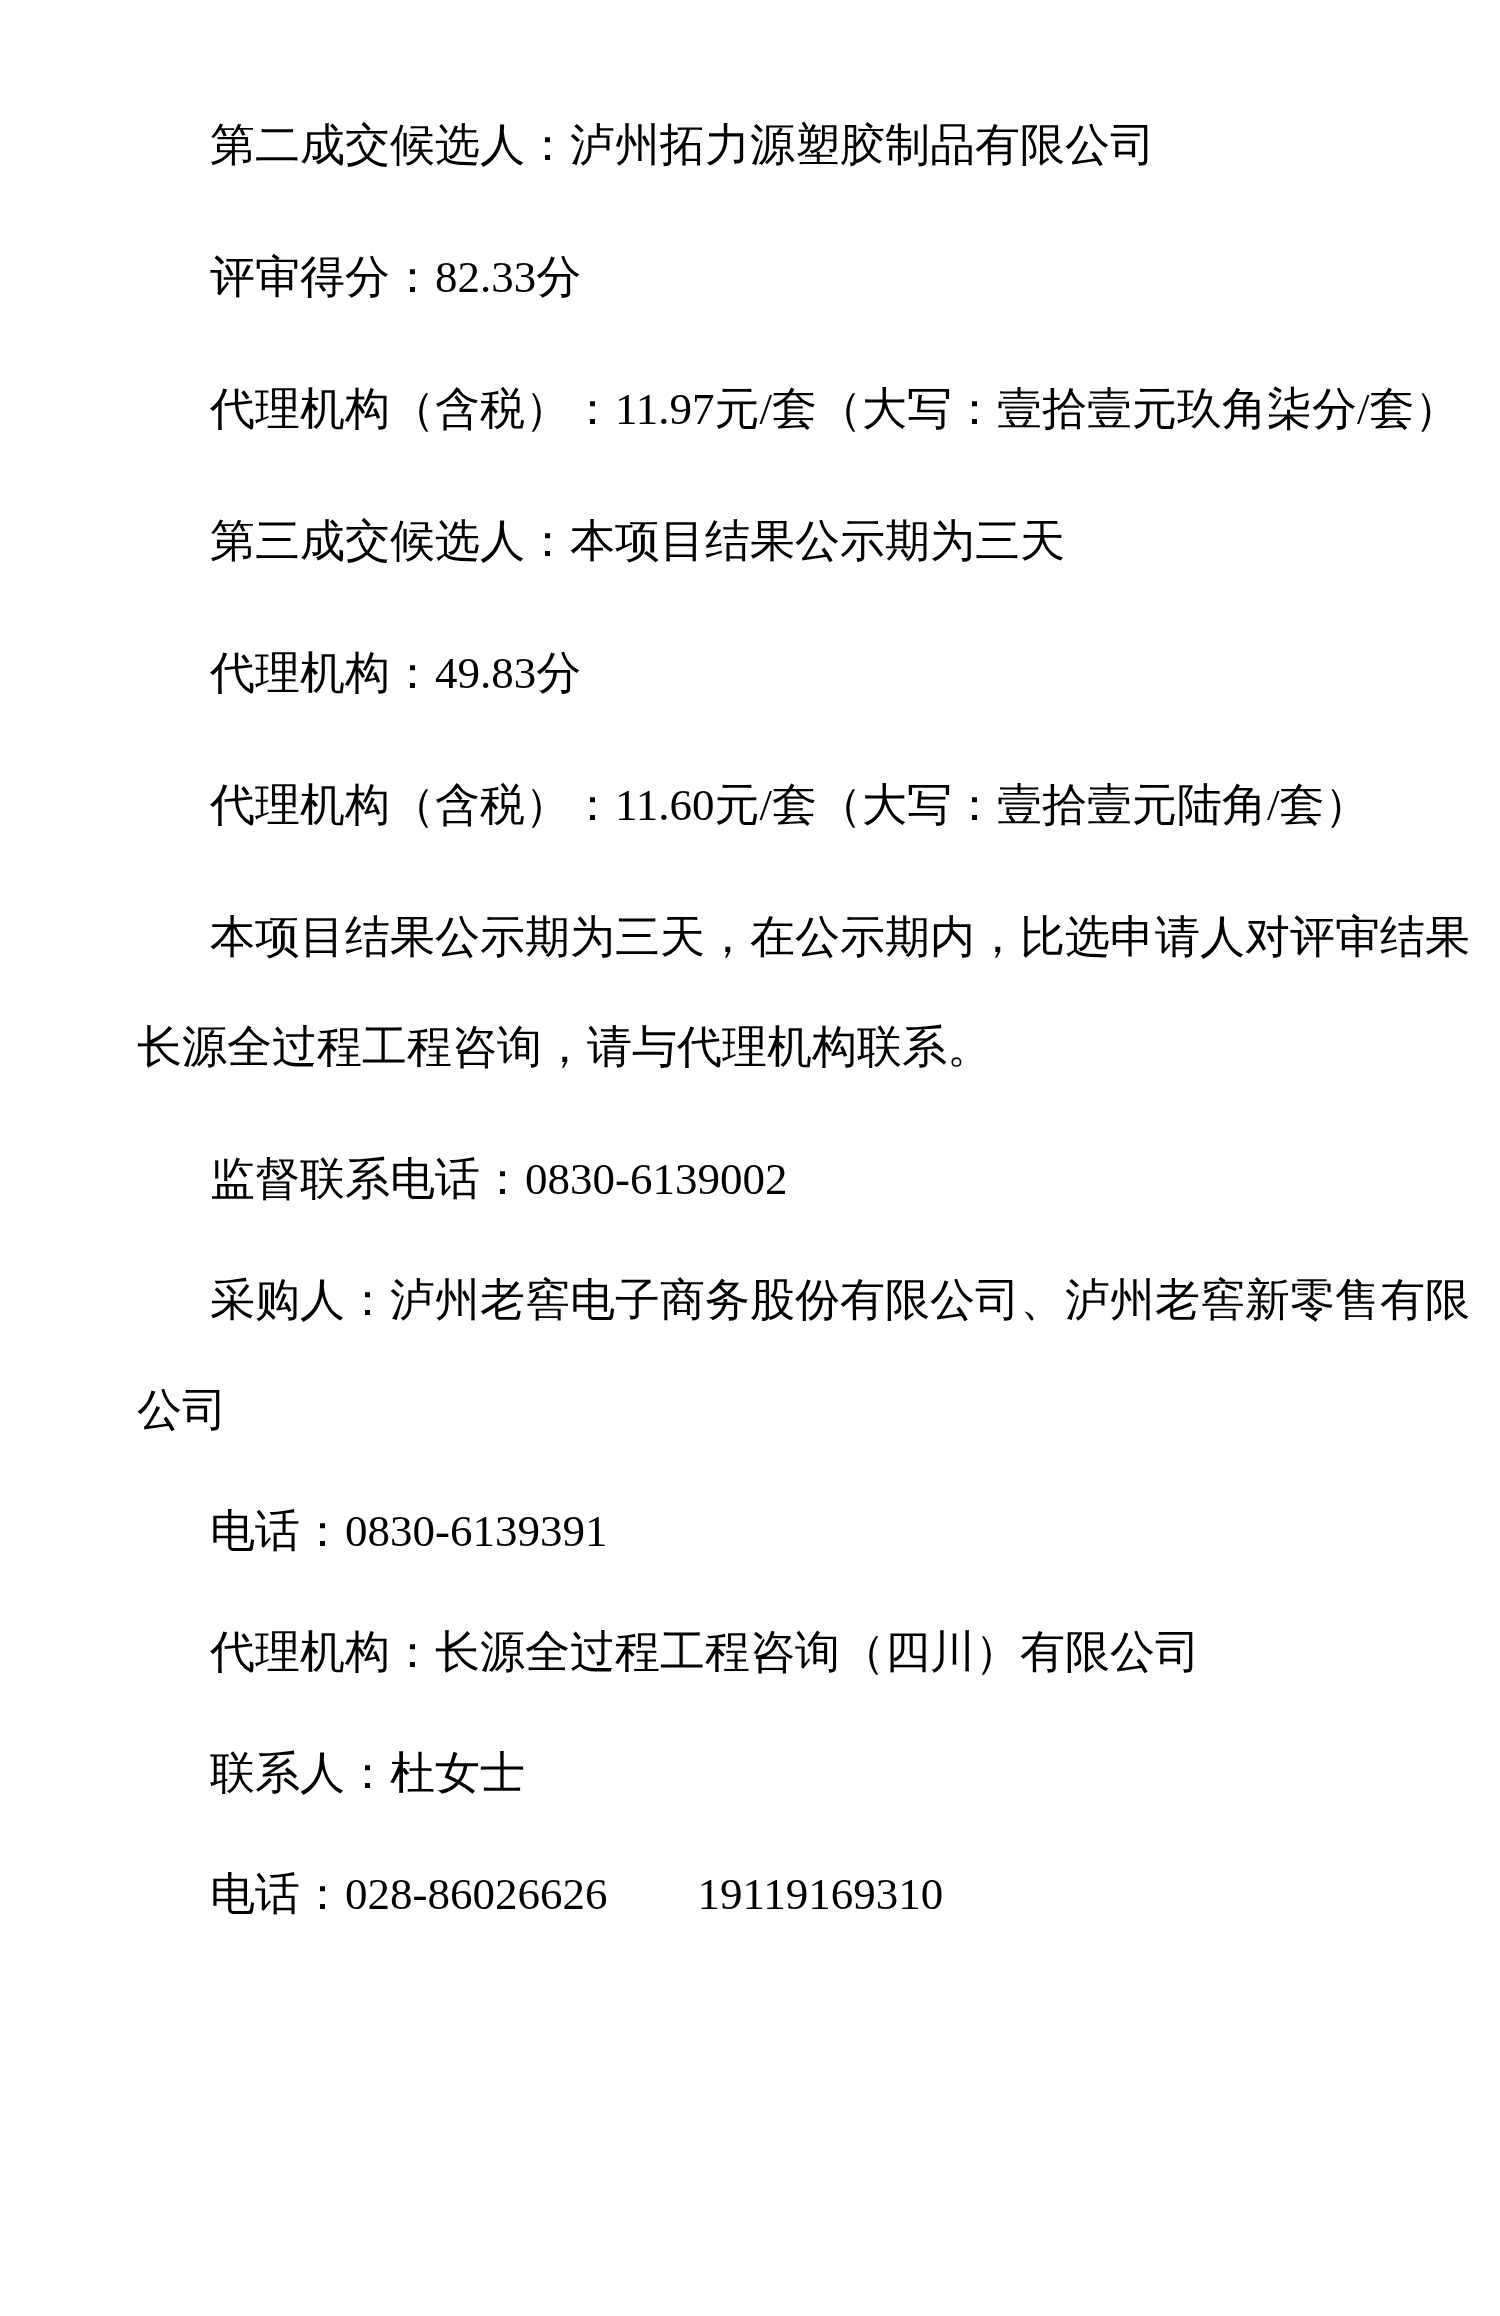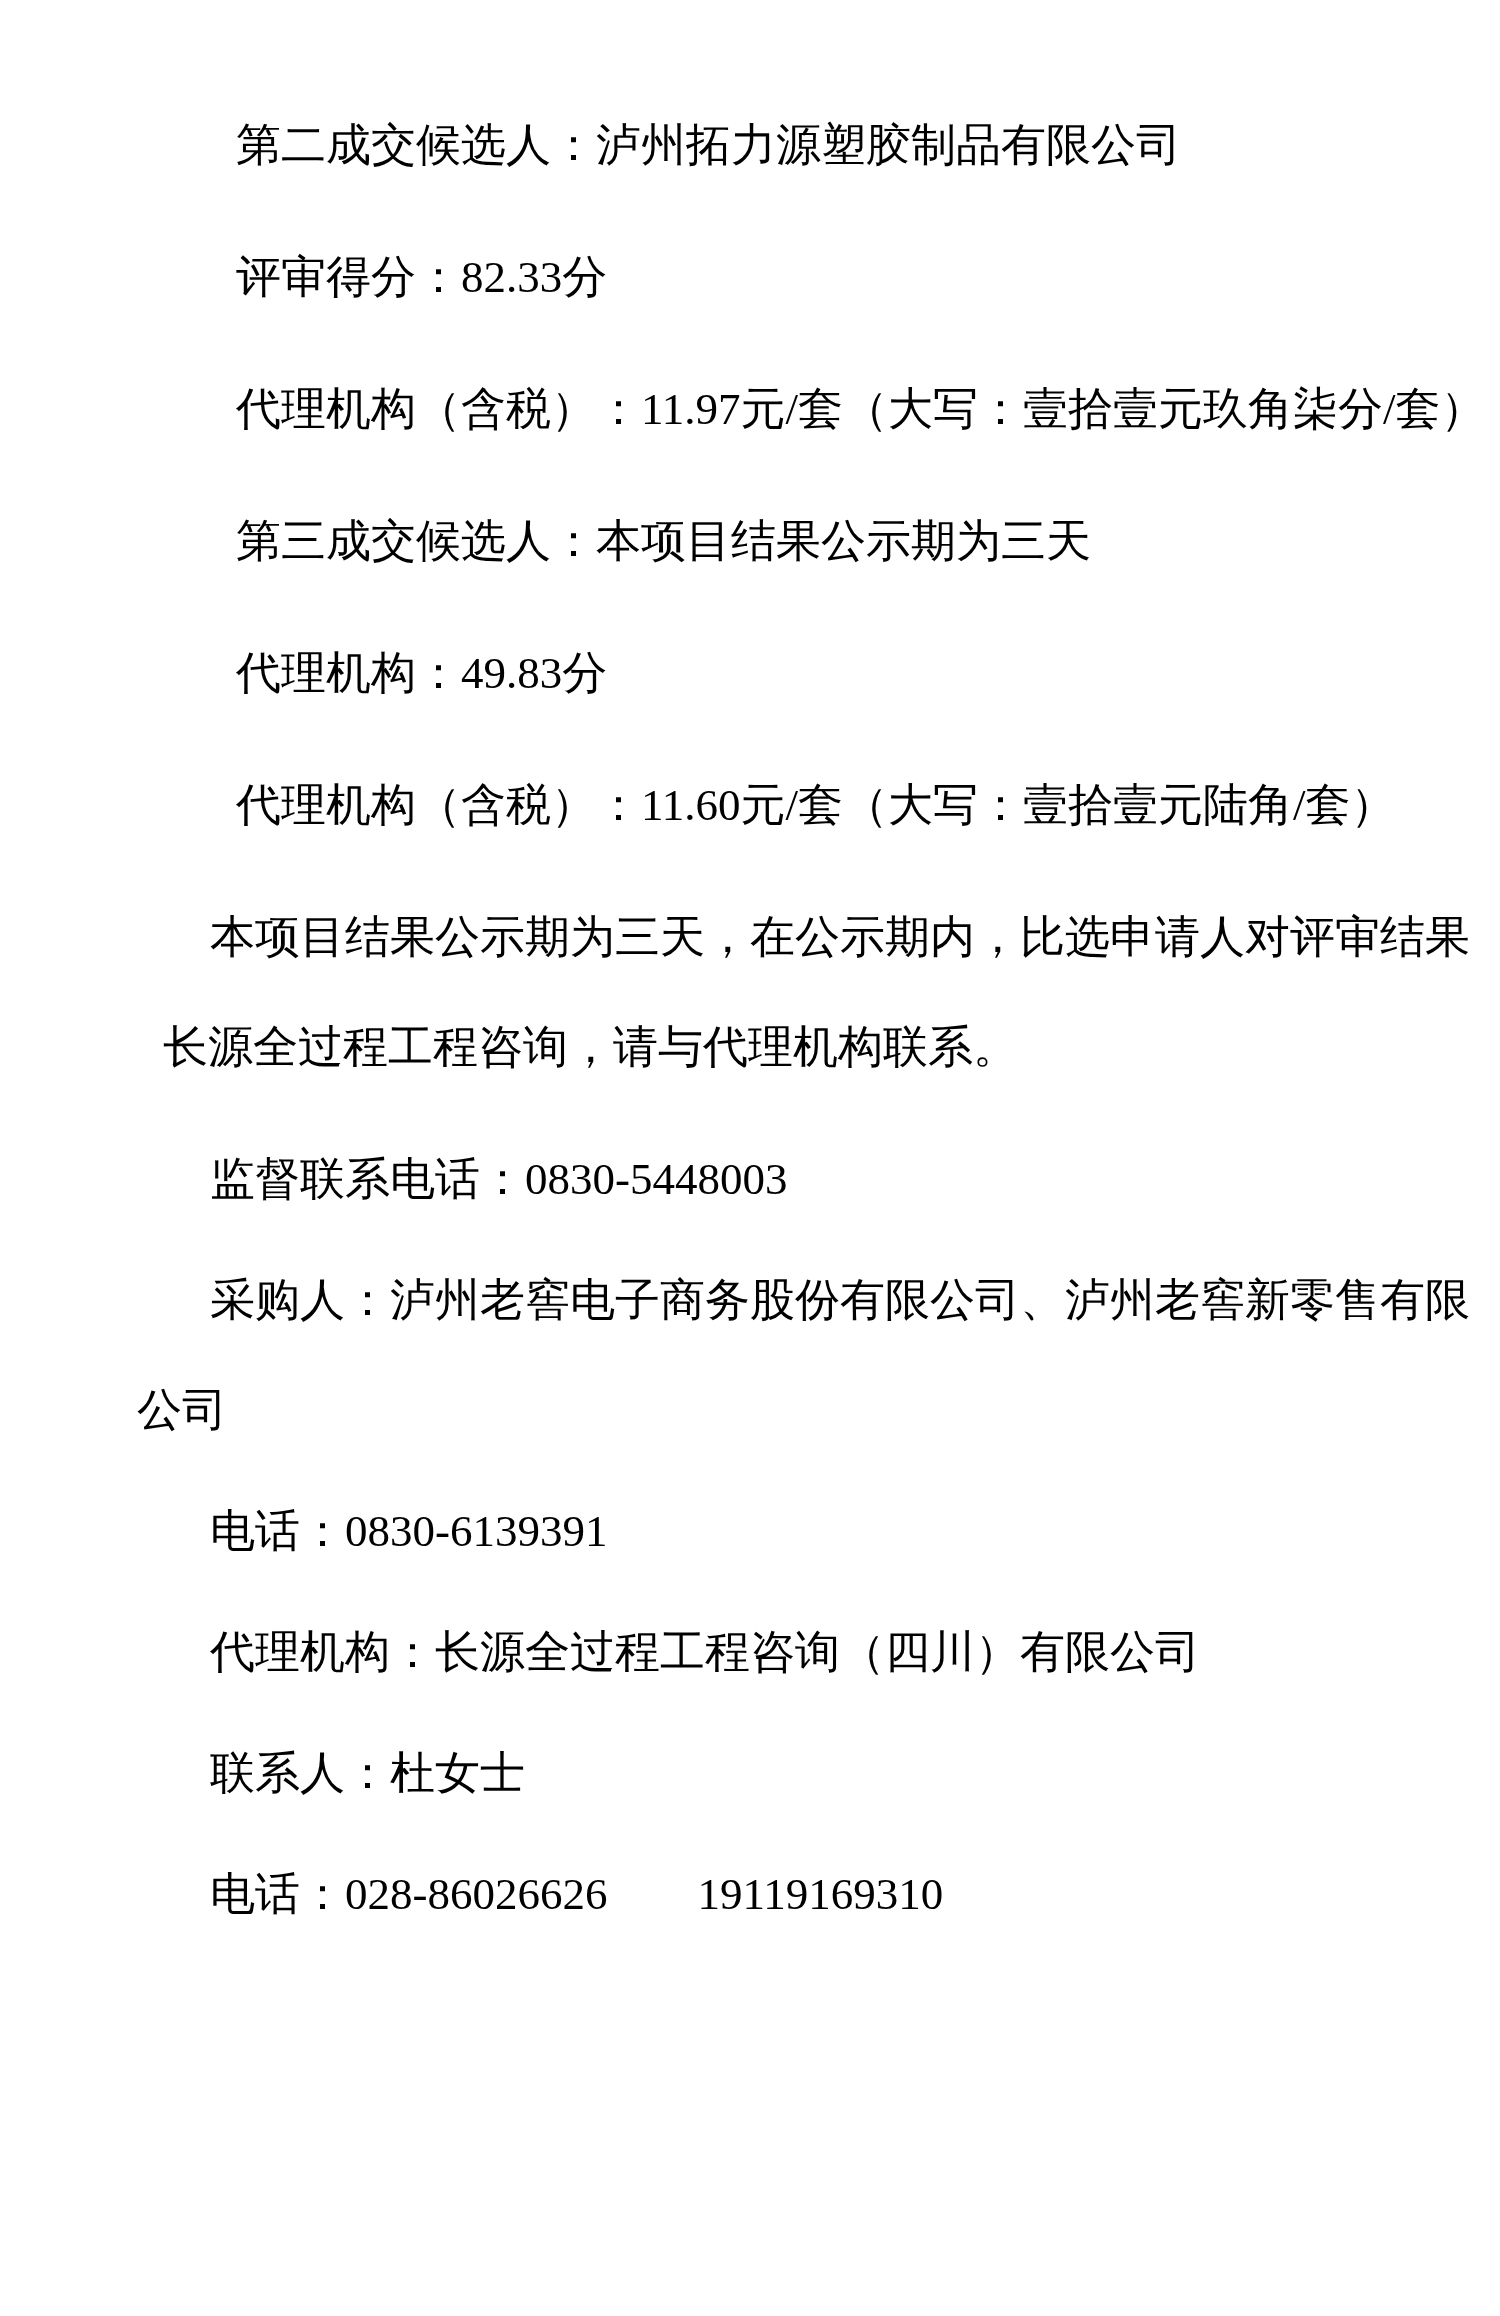--- a/index.html
+++ b/index.html
@@ -18,36 +18,36 @@
     font-family: "Liberation Serif", "DejaVu Serif", serif;
     font-size: 45px;
     line-height: 110px;
     overflow: hidden;
   }
   .line {
     white-space: pre;
     text-align: left;
   }
   .indent { text-indent: 73px; }
-  .m-lg { margin-bottom: 22px; margin-left: 26px; }
+  .m-lg { margin-bottom: 22px; }
   .m-sm { margin-bottom: 11px; }
   .m-0  { margin-bottom: 0; }
 </style>
 </head>
 <body>
 
 <div class="page">
   <div class="line indent m-lg">第二成交候选人：泸州拓力源塑胶制品有限公司</div>
   <div class="line indent m-lg">评审得分：82.33分</div>
   <div class="line indent m-lg">代理机构（含税）：11.97元/套（大写：壹拾壹元玖角柒分/套）</div>
   <div class="line indent m-lg">第三成交候选人：本项目结果公示期为三天</div>
   <div class="line indent m-lg">代理机构：49.83分</div>
   <div class="line indent m-lg">代理机构（含税）：11.60元/套（大写：壹拾壹元陆角/套）</div>
   <div class="line indent m-0">本项目结果公示期为三天，在公示期内，比选申请人对评审结果</div>
   <div class="line m-lg">长源全过程工程咨询，请与代理机构联系。</div>
-  <div class="line indent m-sm">监督联系电话：0830-5448003</div>
+  <div class="line indent m-sm">监督联系电话：0830-6139002</div>
   <div class="line indent m-0">采购人：泸州老窖电子商务股份有限公司、泸州老窖新零售有限</div>
   <div class="line m-sm">公司</div>
   <div class="line indent m-sm">电话：0830-6139391</div>
   <div class="line indent m-sm">代理机构：长源全过程工程咨询（四川）有限公司</div>
   <div class="line indent m-sm">联系人：杜女士</div>
   <div class="line indent m-0">电话：028-86026626　　19119169310</div>
 </div>
 
 </body></html>

